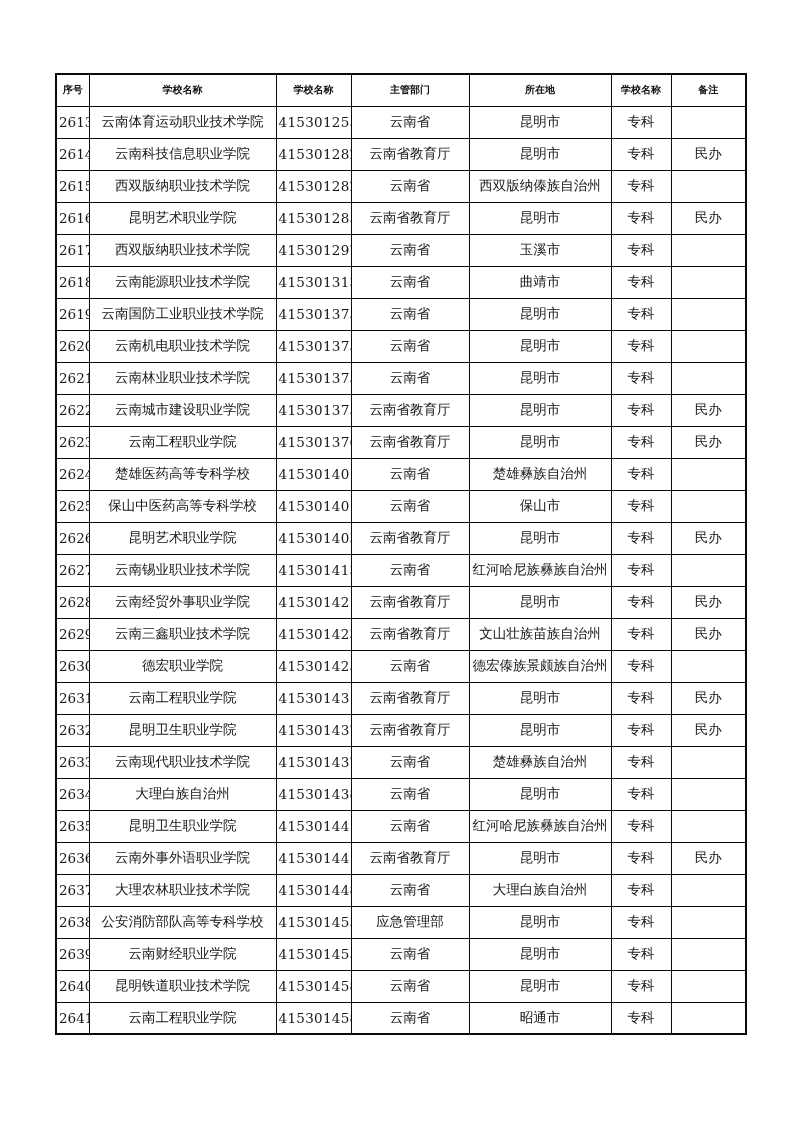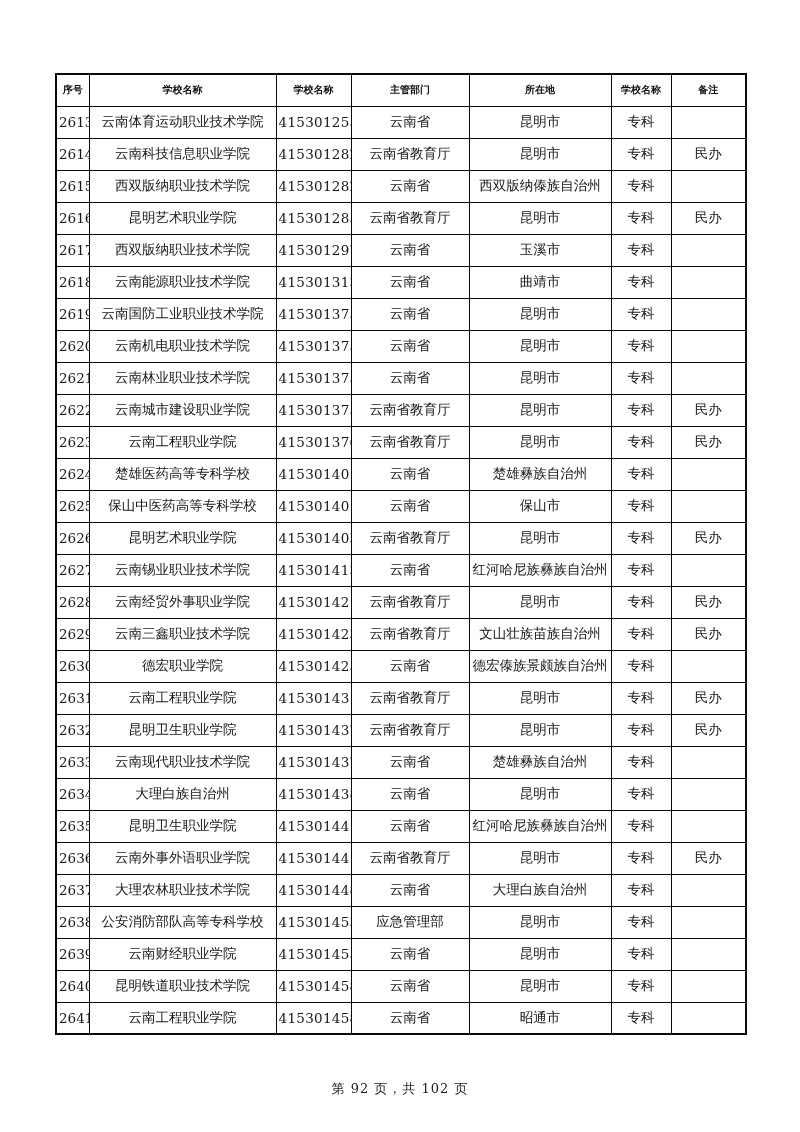--- a/index.html
+++ b/index.html
@@ -334,15 +334,14 @@
           <td data-name="cell-school-name">云南工程职业学院</td>
           <td data-name="cell-school-code">4153014582</td>
           <td data-name="cell-department">云南省</td>
           <td data-name="cell-location">昭通市</td>
           <td data-name="cell-level">专科</td>
           <td data-name="cell-remark"></td>
         </tr>
       </tbody>
   </table>
 
-  <div class="footer" data-name="page-number-indicator">第 92 页，共 102 页</div>
 
 </div>
 
 </body></html>

